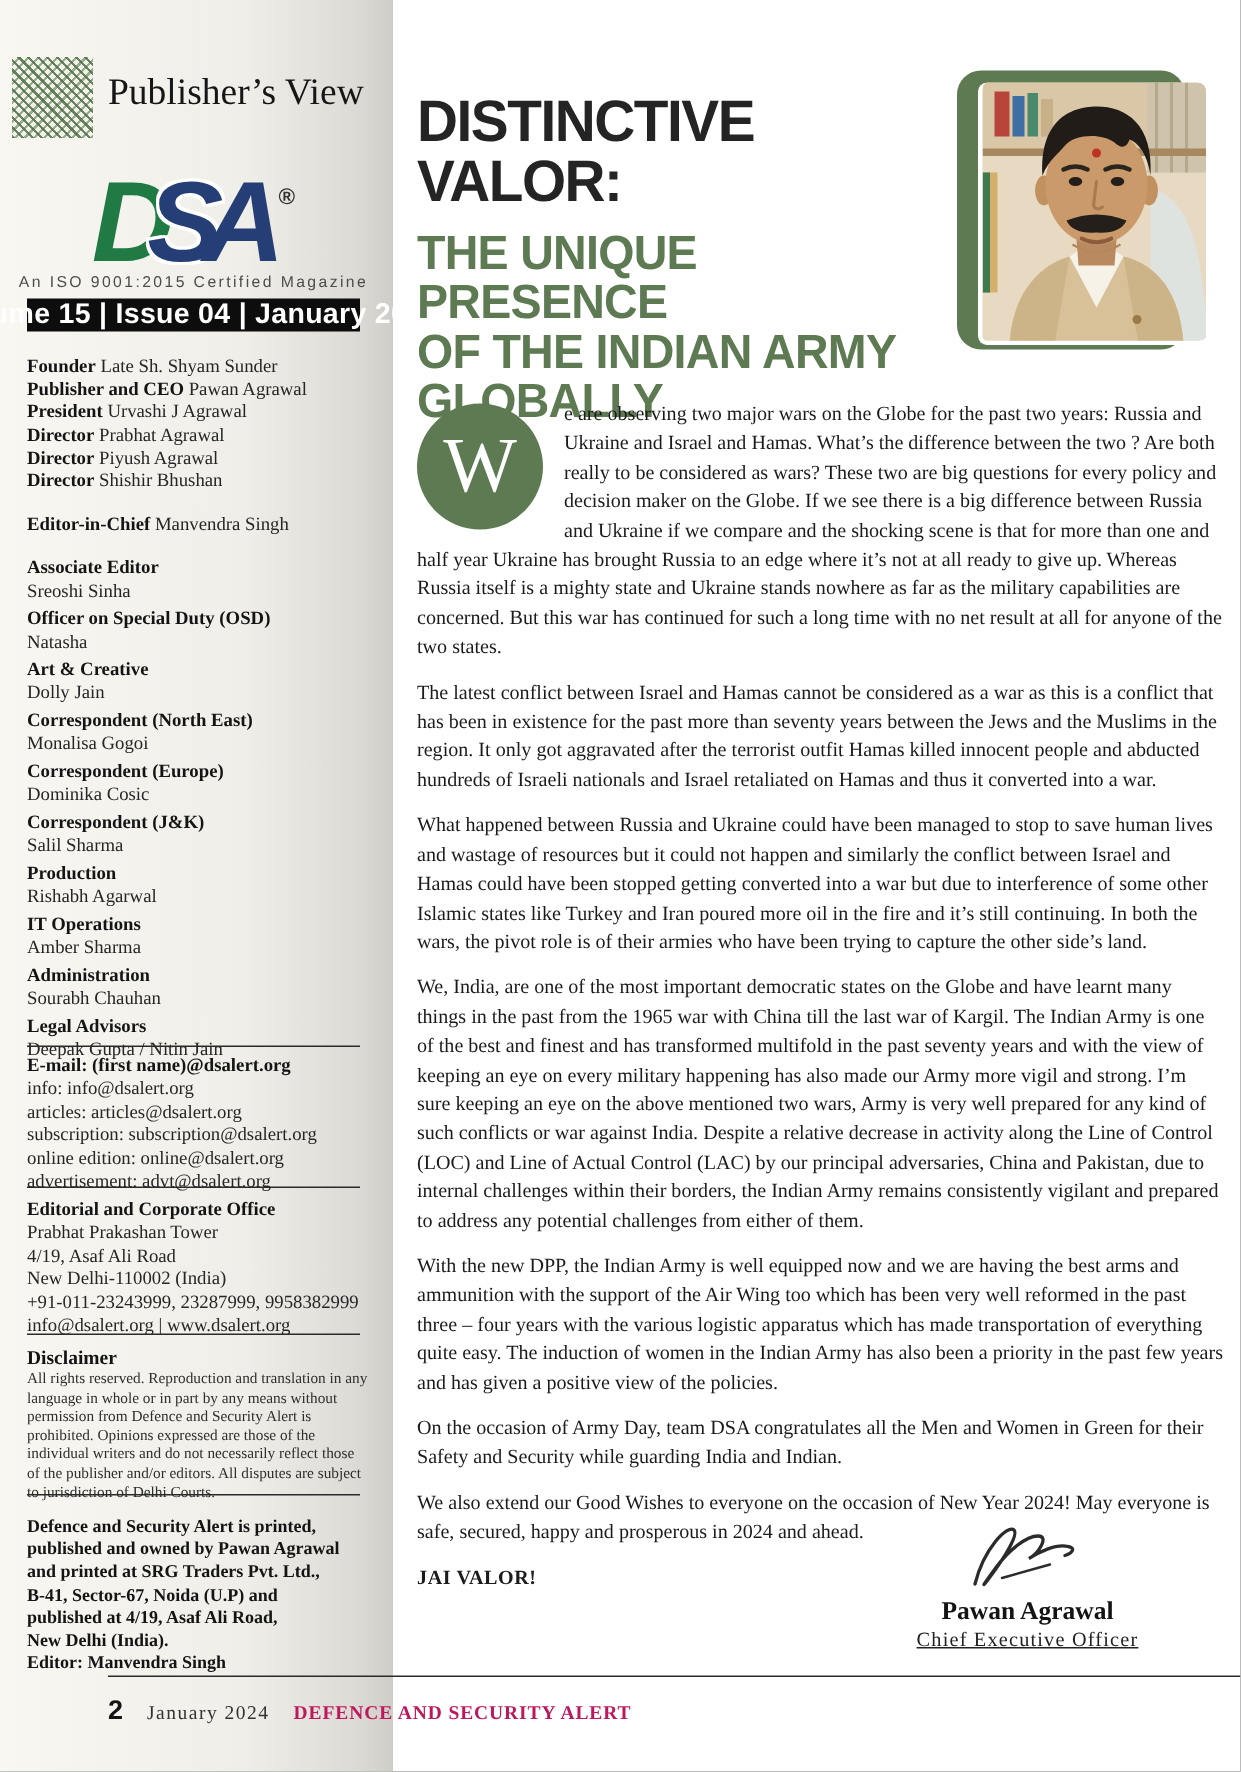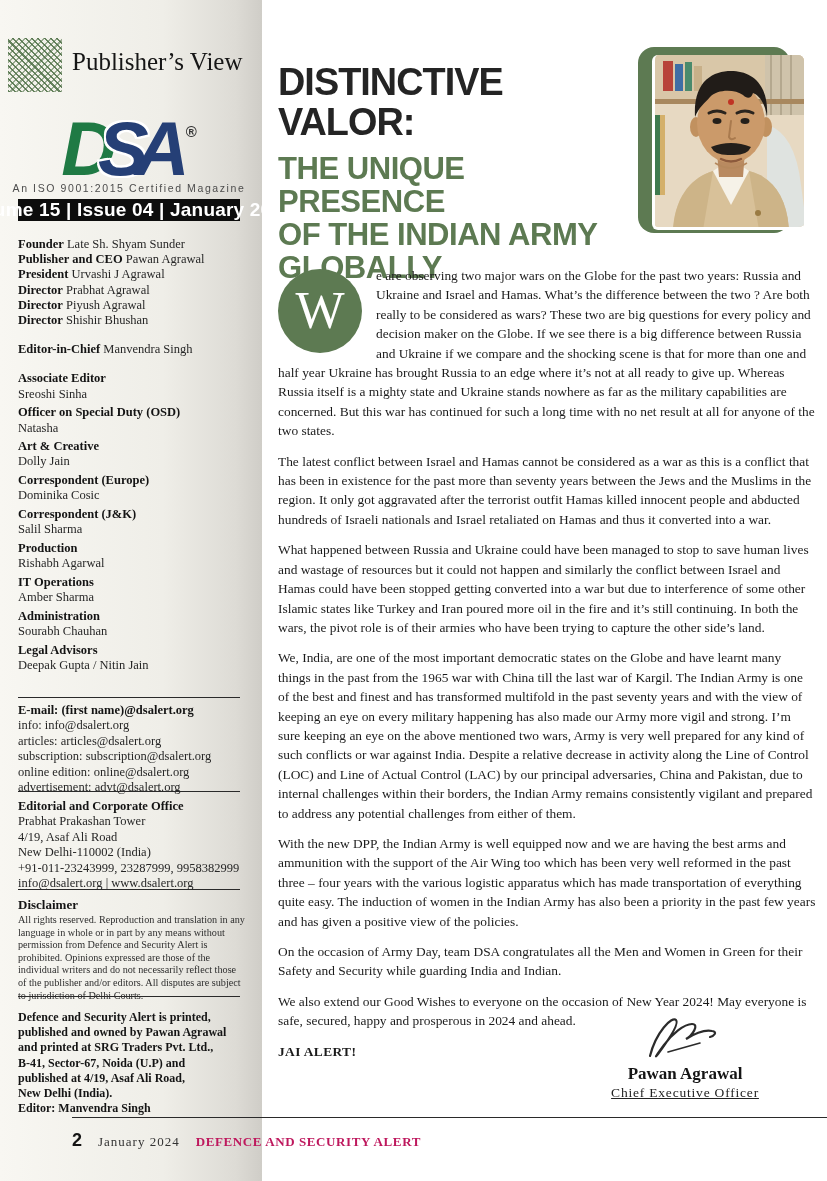--- a/index.html
+++ b/index.html
@@ -120,20 +120,21 @@
       <div><b>President</b> <span>Urvashi J Agrawal</span></div>
       <div><b>Director</b> <span>Prabhat Agrawal</span></div>
       <div><b>Director</b> <span>Piyush Agrawal</span></div>
       <div><b>Director</b> <span>Shishir Bhushan</span></div>
       <div class="gap"></div>
       <div><b>Editor-in-Chief</b> <span>Manvendra Singh</span></div>
       <div class="gap"></div>
       <div class="blk"><b>Associate Editor</b><br><span>Sreoshi Sinha</span></div>
       <div class="blk"><b>Officer on Special Duty (OSD)</b><br><span>Natasha</span></div>
       <div class="blk"><b>Art &amp; Creative</b><br><span>Dolly Jain</span></div>
+      <div class="blk"><b>Correspondent (North East)</b><br><span>Monalisa Gogoi</span></div>
       <div class="blk"><b>Correspondent (Europe)</b><br><span>Dominika Cosic</span></div>
       <div class="blk"><b>Correspondent (J&amp;K)</b><br><span>Salil Sharma</span></div>
       <div class="blk"><b>Production</b><br><span>Rishabh Agarwal</span></div>
       <div class="blk"><b>IT Operations</b><br><span>Amber Sharma</span></div>
       <div class="blk"><b>Administration</b><br><span>Sourabh Chauhan</span></div>
       <div class="blk"><b>Legal Advisors</b><br><span>Deepak Gupta / Nitin Jain</span></div>
     </div>
 
     <div class="srule" style="top:697px"></div>
     <div class="email">
@@ -240,21 +241,21 @@
       <span class="dropcap">
           <span>W</span>
         </span><span>e are observing two major wars on the Globe for the past two years: Russia and Ukraine and Israel and Hamas. What’s the difference between the two ? Are both really to be considered as wars? These two are big questions for every policy and decision maker on the Globe. If we see there is a big difference between Russia and Ukraine if we compare and the shocking scene is that for more than one and half year Ukraine has brought Russia to an edge where it’s not at all ready to give up. Whereas Russia itself is a mighty state and Ukraine stands nowhere as far as the military capabilities are concerned. But this war has continued for such a long time with no net result at all for anyone of the two states.</span>
     </p>
     <p>The latest conflict between Israel and Hamas cannot be considered as a war as this is a conflict that has been in existence for the past more than seventy years between the Jews and the Muslims in the region. It only got aggravated after the terrorist outfit Hamas killed innocent people and abducted hundreds of Israeli nationals and Israel retaliated on Hamas and thus it converted into a war.</p>
     <p>What happened between Russia and Ukraine could have been managed to stop to save human lives and wastage of resources but it could not happen and similarly the conflict between Israel and Hamas could have been stopped getting converted into a war but due to interference of some other Islamic states like Turkey and Iran poured more oil in the fire and it’s still continuing. In both the wars, the pivot role is of their armies who have been trying to capture the other side’s land.</p>
     <p>We, India, are one of the most important democratic states on the Globe and have learnt many things in the past from the 1965 war with China till the last war of Kargil. The Indian Army is one of the best and finest and has transformed multifold in the past seventy years and with the view of keeping an eye on every military happening has also made our Army more vigil and strong. I’m sure keeping an eye on the above mentioned two wars, Army is very well prepared for any kind of such conflicts or war against India. Despite a relative decrease in activity along the Line of Control (LOC) and Line of Actual Control (LAC) by our principal adversaries, China and Pakistan, due to internal challenges within their borders, the Indian Army remains consistently vigilant and prepared to address any potential challenges from either of them.</p>
     <p>With the new DPP, the Indian Army is well equipped now and we are having the best arms and ammunition with the support of the Air Wing too which has been very well reformed in the past three – four years with the various logistic apparatus which has made transportation of everything quite easy. The induction of women in the Indian Army has also been a priority in the past few years and has given a positive view of the policies.</p>
     <p>On the occasion of Army Day, team DSA congratulates all the Men and Women in Green for their Safety and Security while guarding India and Indian.</p>
     <p>We also extend our Good Wishes to everyone on the occasion of New Year 2024! May everyone is safe, secured, happy and prosperous in 2024 and ahead.</p>
-    <div class="closing">JAI ALERT!</div>
+    <div class="closing">JAI VALOR!</div>
   </div>
 
   <div class="sig">
     <svg width="110" height="50" viewBox="0 0 110 50">
       <path d="M20 44 C26 20 42 4 46 8 C50 12 34 34 28 42 C24 47 26 44 34 33 C42 22 54 12 62 12 C70 12 62 24 56 27 C62 23 74 17 82 19 C88 20 84 24 80 25" fill="none" stroke="#2b2b2b" stroke-width="2.2" stroke-linecap="round"></path>
       <path d="M38 40 L70 31" fill="none" stroke="#2b2b2b" stroke-width="1.6" stroke-linecap="round"></path>
     </svg>
     <div class="sig-name">Pawan Agrawal</div>
     <div class="sig-role">Chief Executive Officer</div>
   </div>

